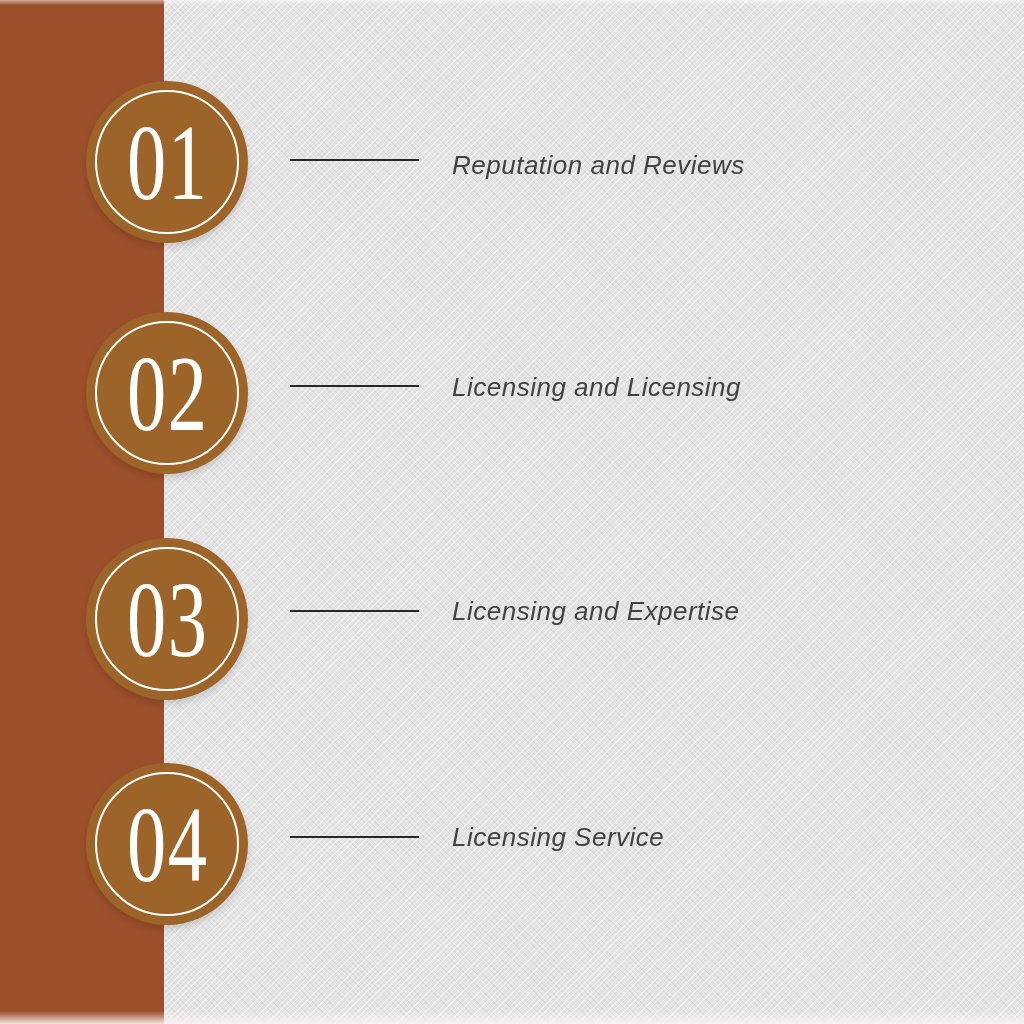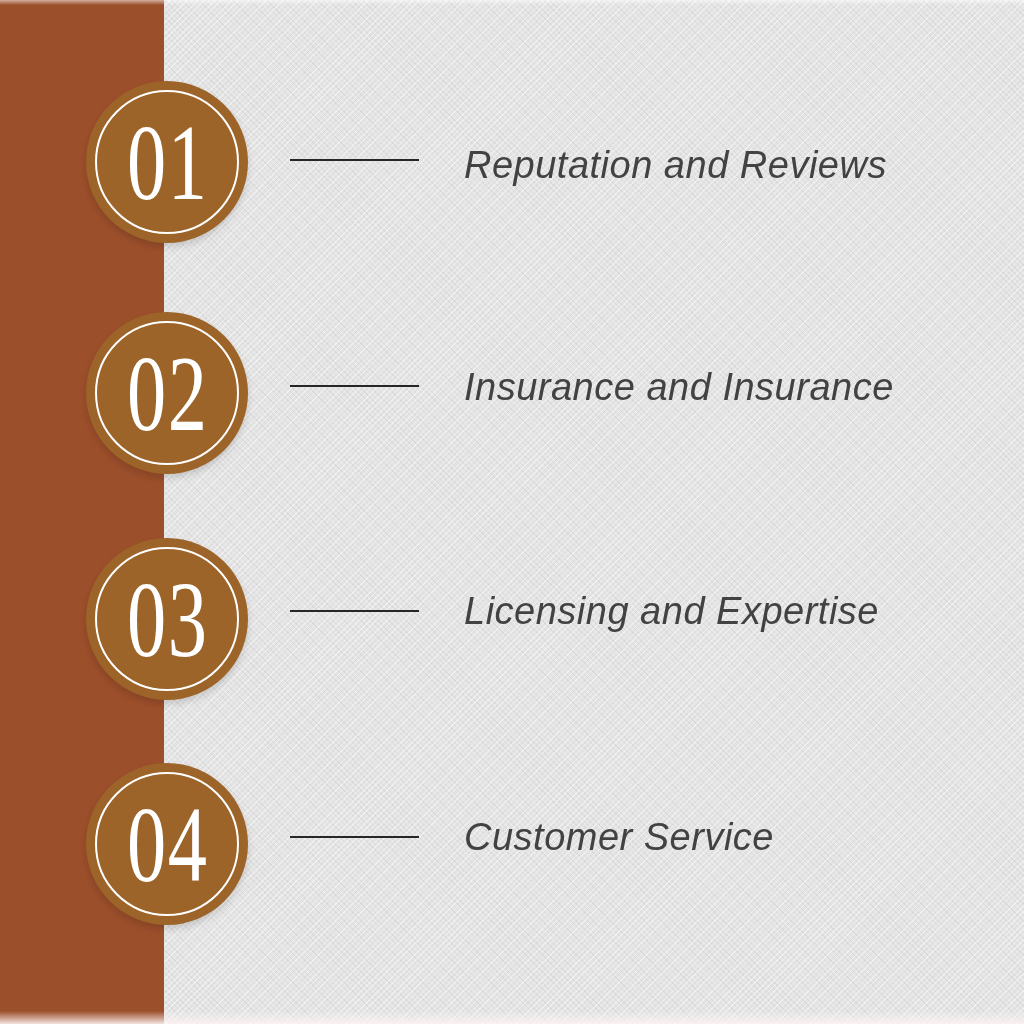--- a/index.html
+++ b/index.html
@@ -66,25 +66,25 @@
     padding-left:2px;
   }
   .connector{
     position:absolute;
     left:290px; top:var(--ly);
     width:129px;height:2px;
     background:var(--line);
   }
   .label{
     position:absolute;
-    left:464px; top:var(--ty);
+    left:452px; top:var(--ty);
     transform:translateY(-54%);
     font-style:italic;
     font-weight:300;
-    font-size:38px;
+    font-size:26px;
     letter-spacing:0.5px;
     color:var(--label-text);
     white-space:nowrap;
   }
 </style>
 </head>
 <body>
 
 <div class="canvas">
 
@@ -98,36 +98,36 @@
     <div class="connector"></div>
     <div class="label">Reputation and Reviews</div>
   </div>
 
   <div class="row row-2">
     <div class="badge">
       <div class="badge-ring"></div>
       <div class="numeral">02</div>
     </div>
     <div class="connector"></div>
-    <div class="label">Insurance and Insurance</div>
+    <div class="label">Licensing and Licensing</div>
   </div>
 
   <div class="row row-3">
     <div class="badge">
       <div class="badge-ring"></div>
       <div class="numeral">03</div>
     </div>
     <div class="connector"></div>
     <div class="label">Licensing and Expertise</div>
   </div>
 
   <div class="row row-4">
     <div class="badge">
       <div class="badge-ring"></div>
       <div class="numeral">04</div>
     </div>
     <div class="connector"></div>
-    <div class="label">Customer Service</div>
+    <div class="label">Licensing Service</div>
   </div>
 
   <div class="top-fade"></div>
   <div class="bottom-fade"></div>
 </div>
 
 </body></html>

